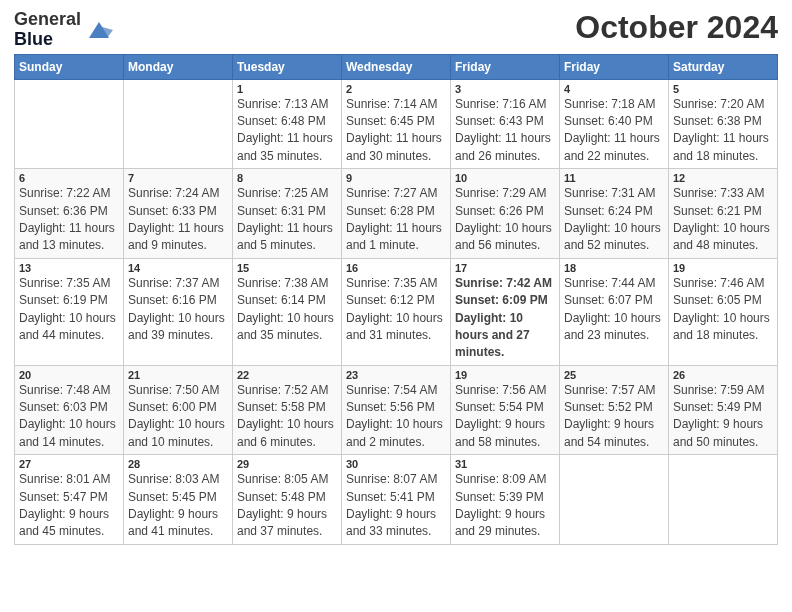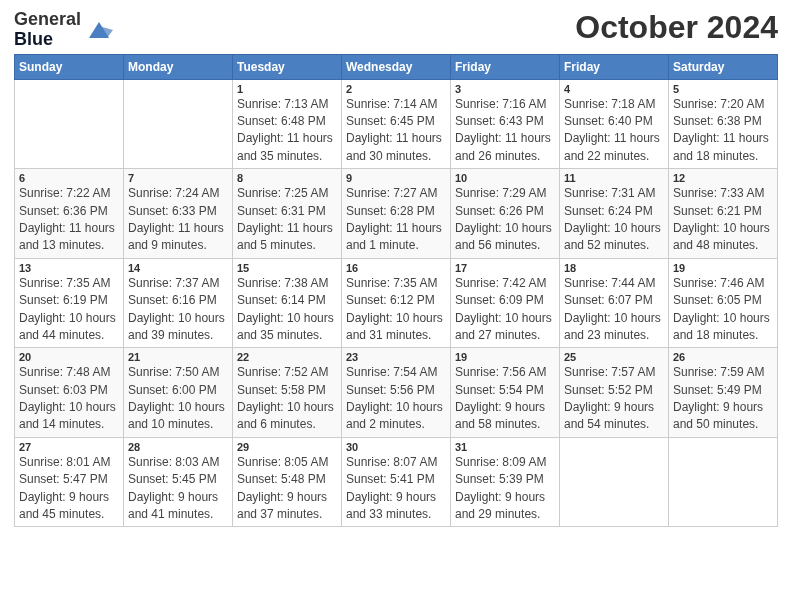--- a/index.html
+++ b/index.html
@@ -236,21 +236,21 @@
 Daylight: 10 hours and 35 minutes.</div>
           </td>
           <td>
             <span class="day-num">16</span>
             <div class="day-info" style="white-space: pre-line;">Sunrise: 7:35 AM
 Sunset: 6:12 PM
 Daylight: 10 hours and 31 minutes.</div>
           </td>
           <td>
             <span class="day-num">17</span>
-            <div class="day-info" style="white-space: pre-line;">Sunrise: 7:42 AM
+            <div class="day-info" style="white-space: pre-line; font-weight: bold;">Sunrise: 7:42 AM
 Sunset: 6:09 PM
 Daylight: 10 hours and 27 minutes.</div>
           </td>
           <td>
             <span class="day-num">18</span>
             <div class="day-info" style="white-space: pre-line;">Sunrise: 7:44 AM
 Sunset: 6:07 PM
 Daylight: 10 hours and 23 minutes.</div>
           </td>
           <td>

